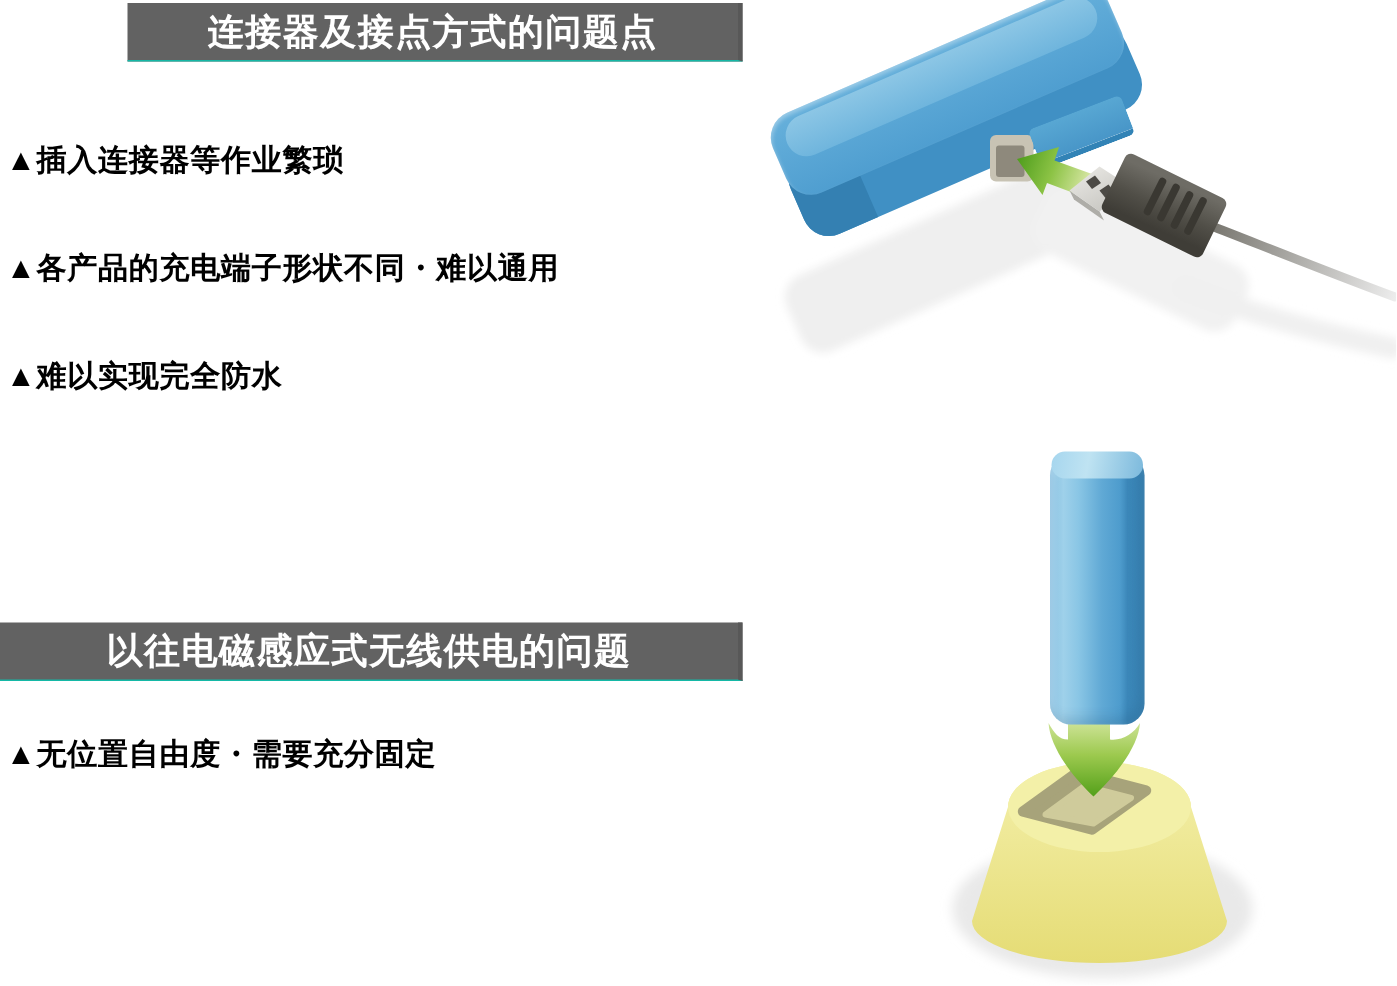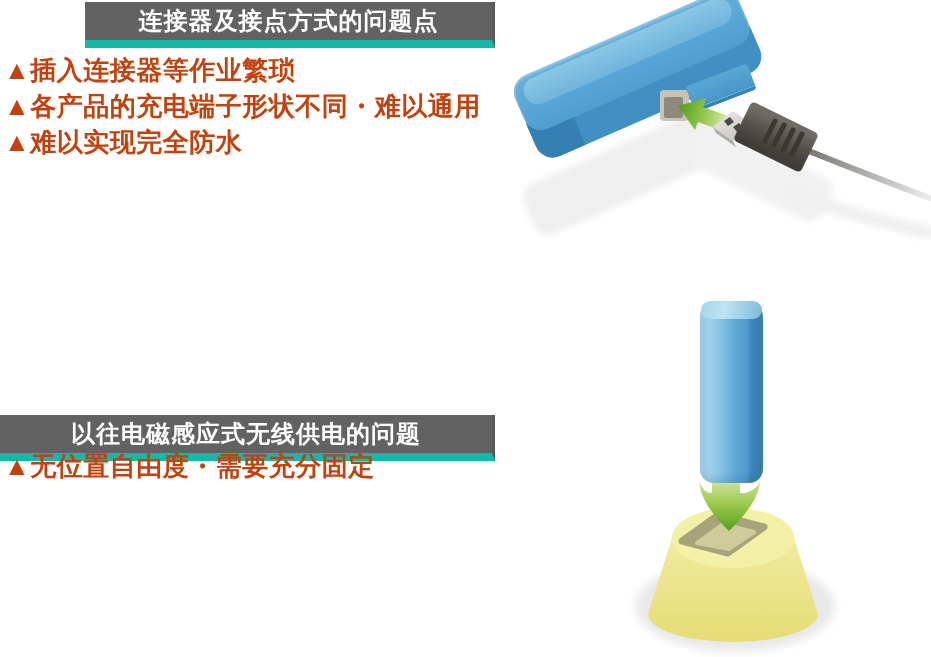--- a/index.html
+++ b/index.html
@@ -3,31 +3,31 @@
 <meta charset="utf-8">
 <style>
   html,body{margin:0;padding:0;background:#ffffff;}
   .stage{position:relative;width:931px;height:657px;background:#ffffff;overflow:hidden;
          font-family:"Liberation Sans","DejaVu Sans",sans-serif;}
 
   
   .title-bar{position:absolute;height:38px;background:#626262;color:#ffffff;
              display:flex;align-items:center;justify-content:center;
              font-size:24px;font-weight:bold;letter-spacing:1px;
-             border-bottom:8px solid #14b8a6;border-right:3px solid #585858;
+             border-bottom:1px solid #14b8a6;border-right:3px solid #585858;
              box-sizing:content-box;white-space:nowrap;overflow:hidden;}
   .title-bar-1{left:85px;top:2px;width:407px;}
   .title-bar-2{left:0px;top:415px;width:492px;}
 
   
   .bullets{position:absolute;left:4px;margin:0;padding:0;list-style:none;}
   .bullets-1{top:52px;}
   .bullets-2{top:448px;}
   .bullets li{height:36px;display:flex;align-items:center;
-              font-size:26px;font-weight:bold;color:#c2410c;letter-spacing:0.5px;white-space:nowrap;}
+              font-size:20px;font-weight:bold;color:#000000;letter-spacing:0.5px;white-space:nowrap;margin-top:36px;}
 
   
   .illus1{position:absolute;left:500px;top:0;width:431px;height:250px;}
   .illus1 svg{position:absolute;left:0;top:0;width:431px;height:250px;}
 
   .dev1{position:absolute;left:16px;top:30px;width:244px;height:90px;transform:rotate(-23.5deg);}
   .dev1 .side{position:absolute;left:0;top:30px;width:244px;height:58px;background:#4090c4;border-radius:18px;}
   .dev1 .side::before{content:"";position:absolute;left:0;top:0;width:46px;height:100%;
                       background:#3480b2;border-radius:18px 0 0 18px;}
   .dev1 .face{position:absolute;left:0;top:0;width:244px;height:58px;border-radius:18px;

